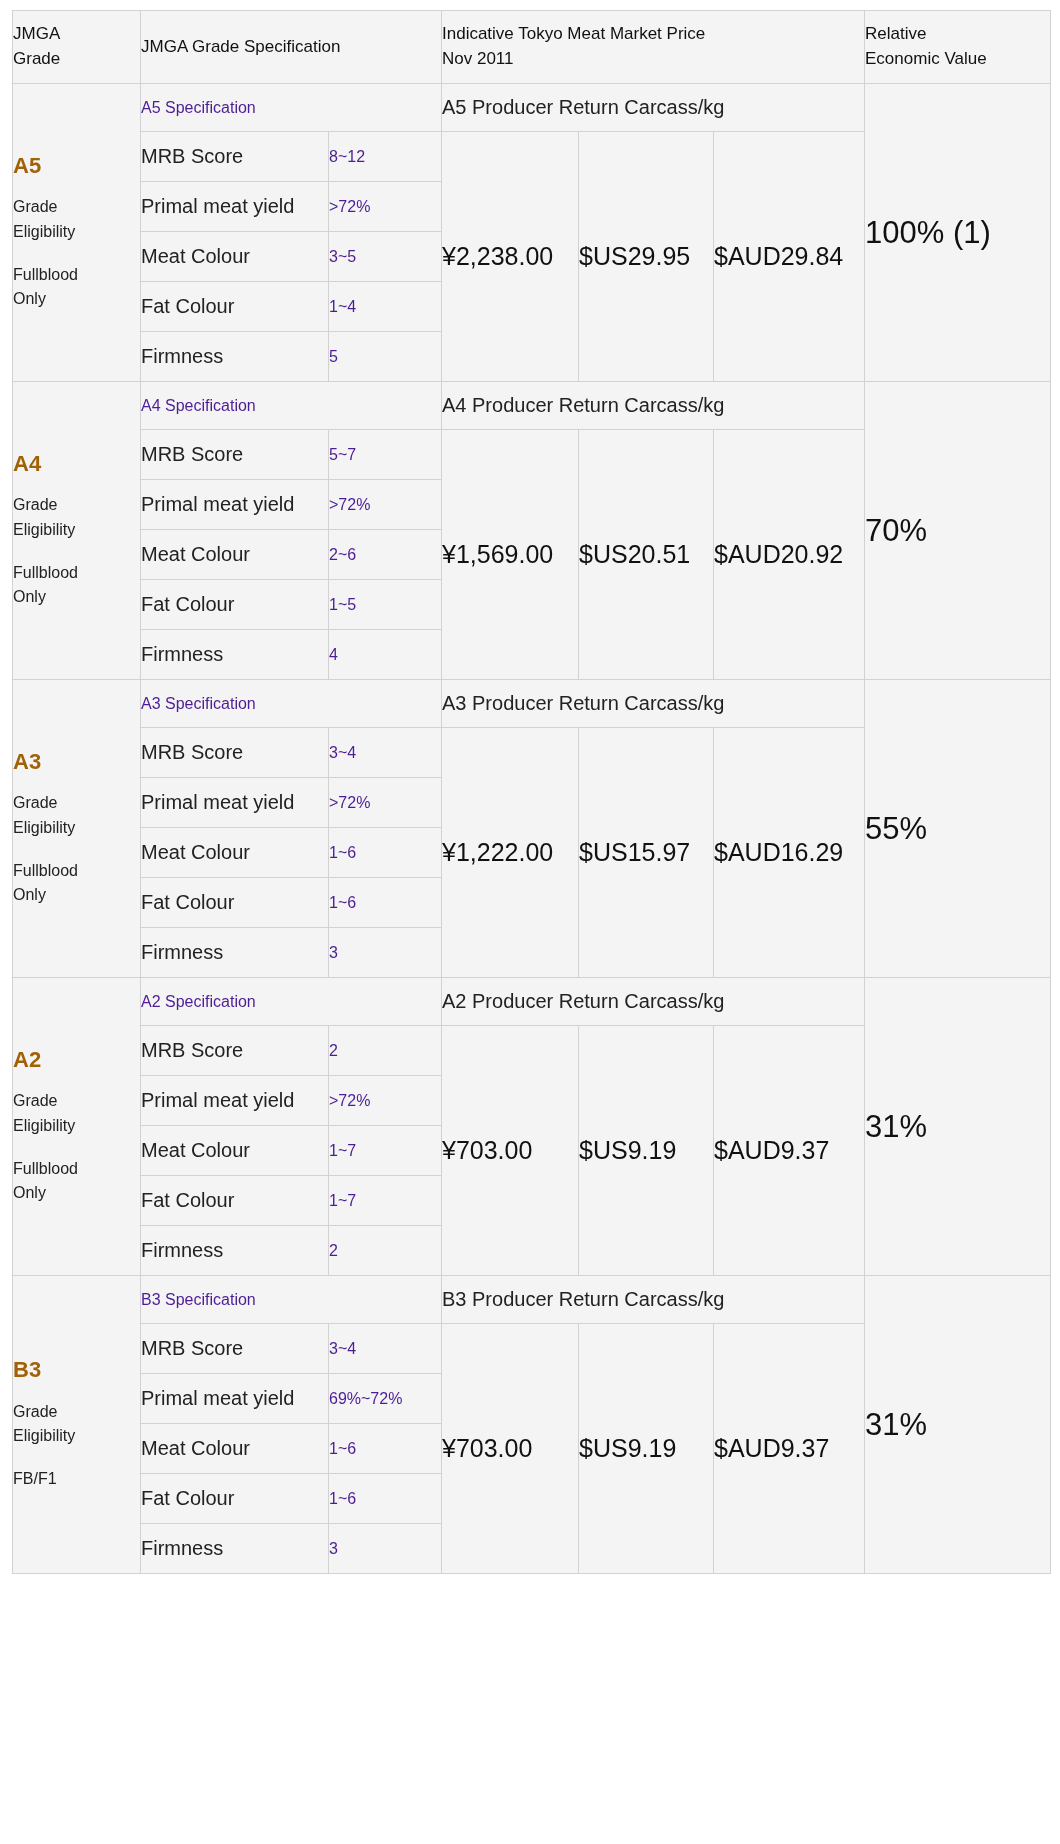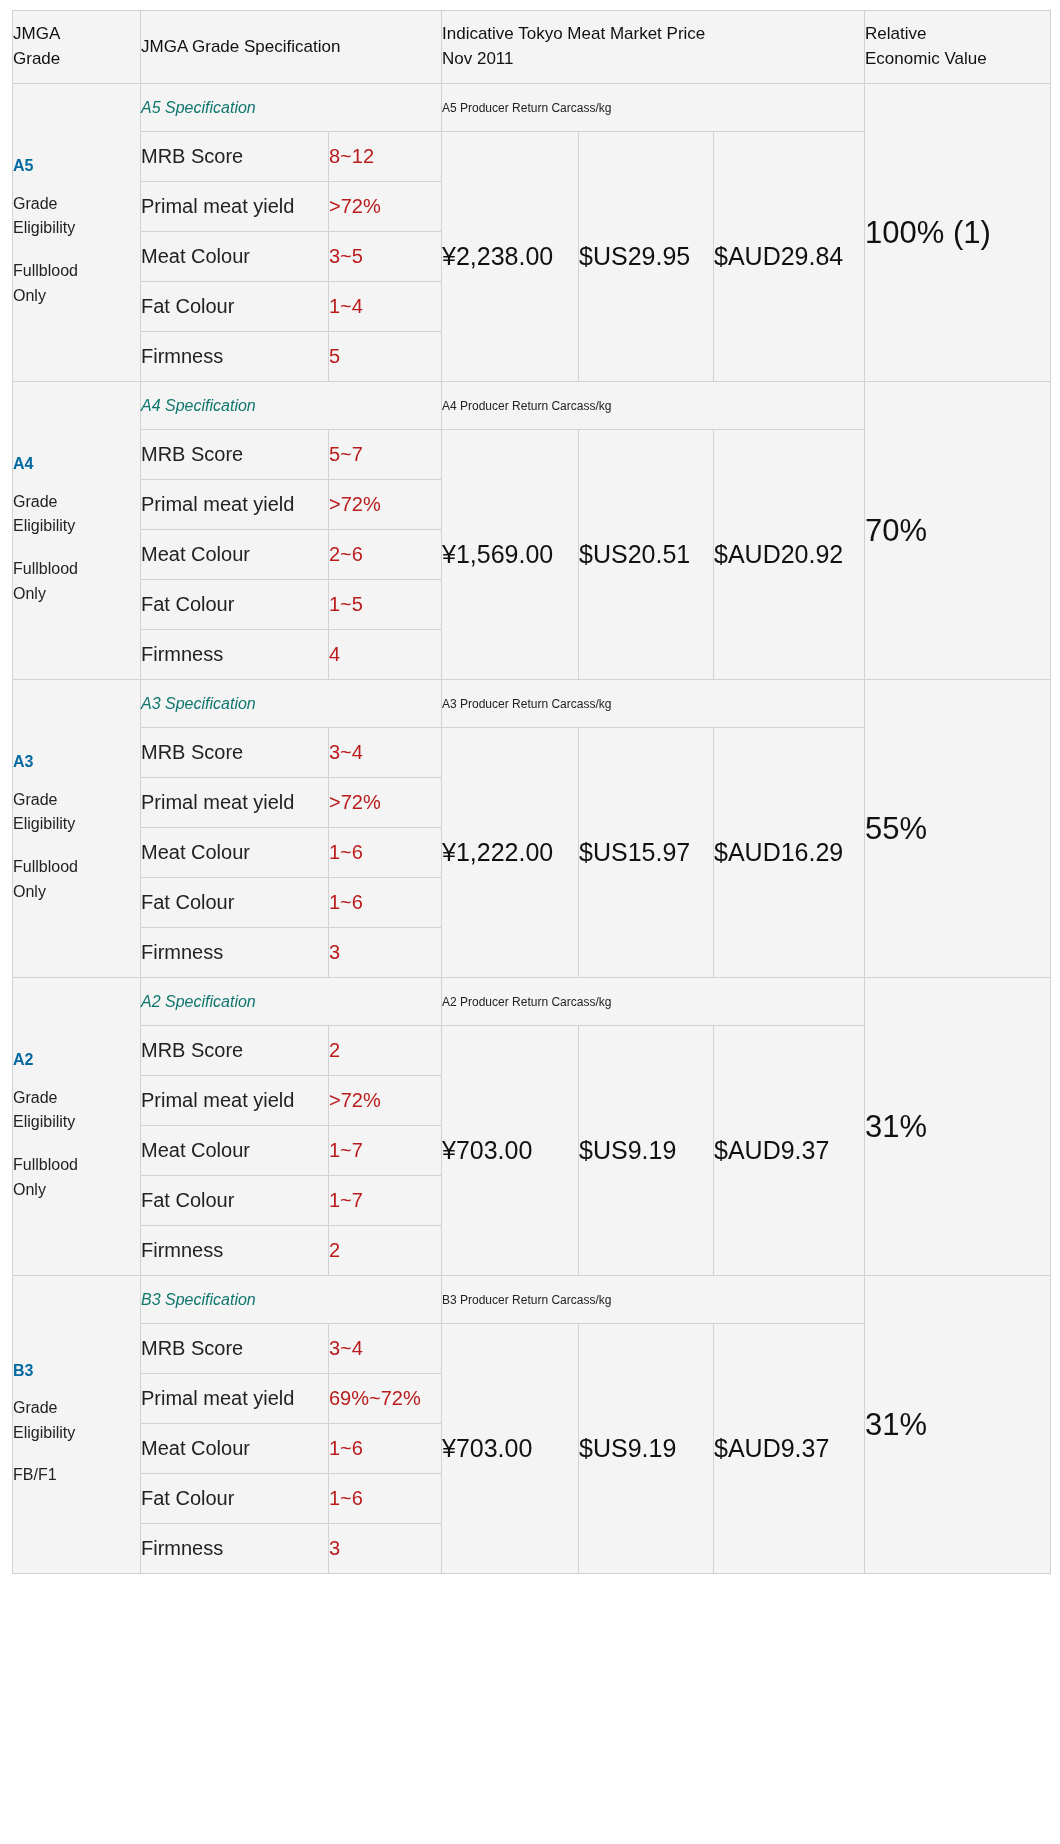--- a/index.html
+++ b/index.html
@@ -57,65 +57,64 @@
   }
   .hdr .ln { display: block; }
 
   
   .grade-cell {
     vertical-align: top;
     padding: 14px 10px 14px 18px;
     box-sizing: border-box;
   }
   .grade-code {
-    font-size: 16px;
+    font-size: 22px;
     font-weight: bold;
     line-height: 1.2;
-    color: #0369a1;
+    color: #a16207;
     margin-bottom: 16px;
     display: block;
   }
   .grade-sub {
     font-size: 16px;
     line-height: 1.55;
     color: #222;
     display: block;
   }
   .grade-sub.second { margin-top: 18px; }
   .grade-sub .ln { display: block; }
 
   
   .spec-title {
     font-size: 16px;
-    color: #0f766e;
+    color: #4c1d95;
     padding: 15px 16px 15px 16px;
     height: 48px;
     box-sizing: border-box;
-    font-style: italic;
   }
 
   
   .spec-label {
     font-size: 20px;
     color: #222;
     padding: 13px 12px 13px 16px;
     height: 50px;
     box-sizing: border-box;
   }
   .spec-value {
-    font-size: 20px;
-    color: #b91c1c;
+    font-size: 16px;
+    color: #4c1d95;
     padding: 13px 10px 13px 14px;
     height: 50px;
     box-sizing: border-box;
   }
 
   
   .price-title {
-    font-size: 12px;
+    font-size: 20px;
     color: #222;
     padding: 15px 16px 15px 16px;
     height: 48px;
     box-sizing: border-box;
   }
   .price-value {
     font-size: 25px;
     color: #111;
     text-align: left;
     padding: 0 10px 0 14px;

